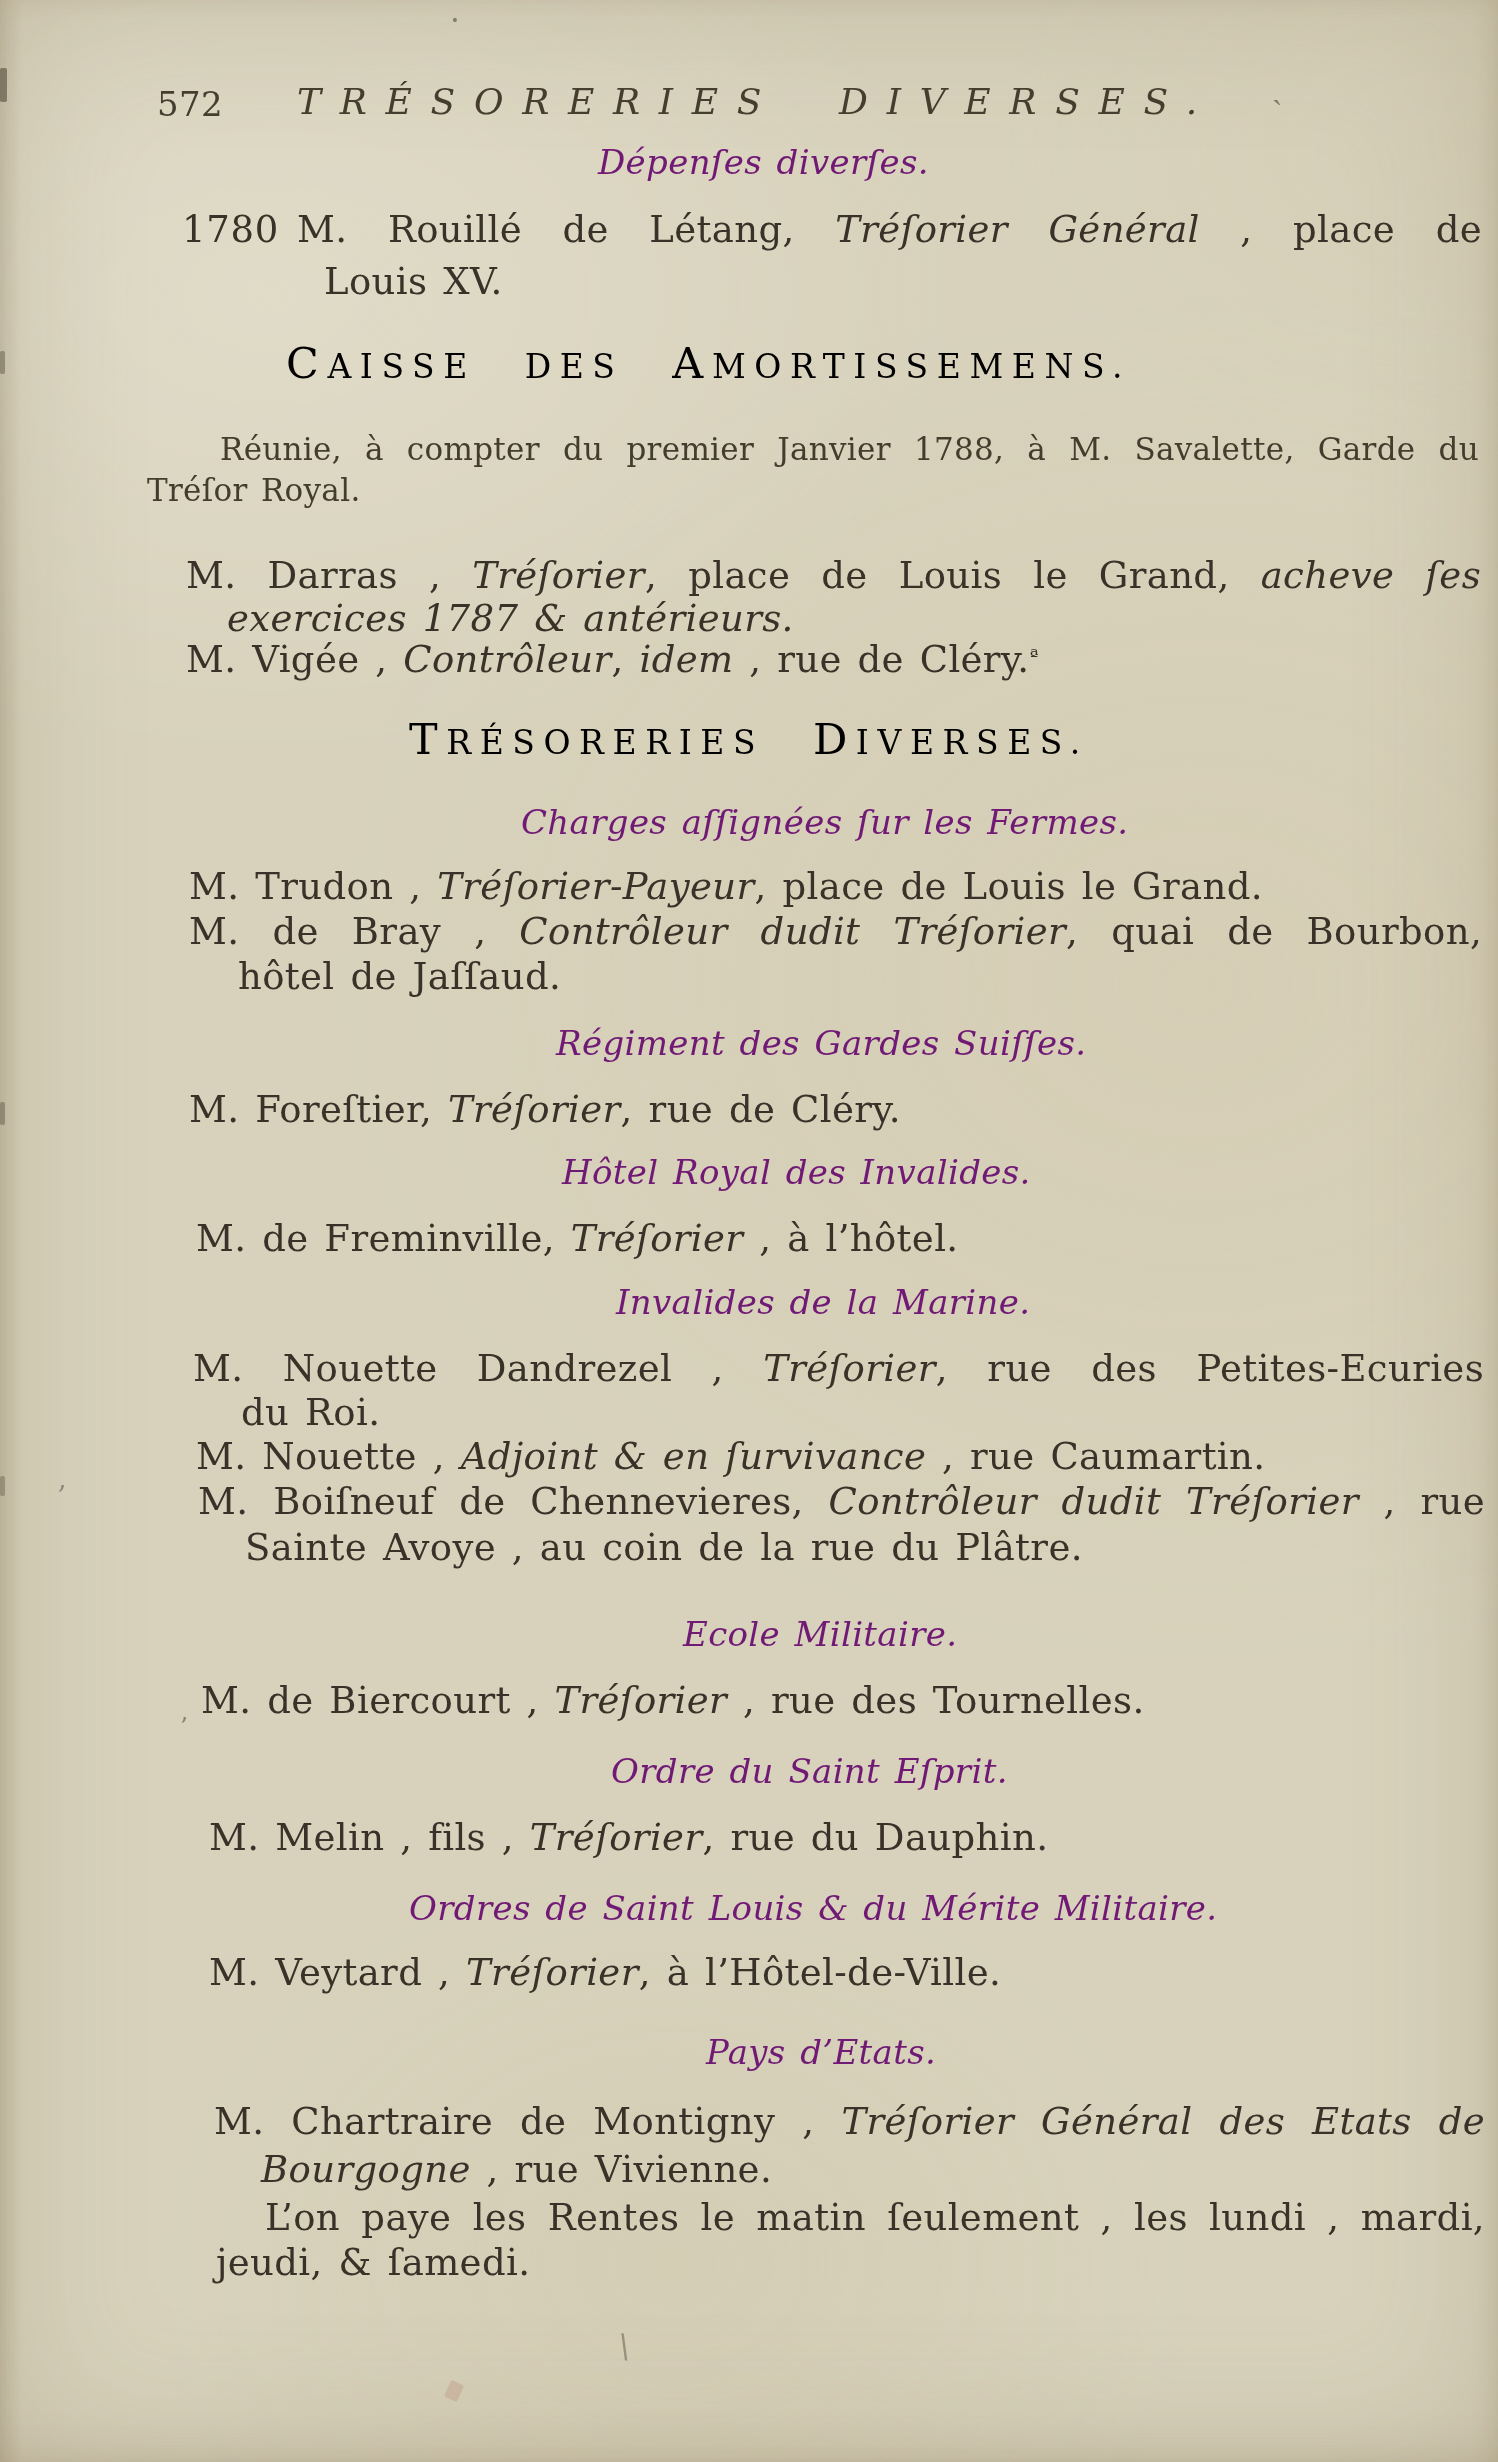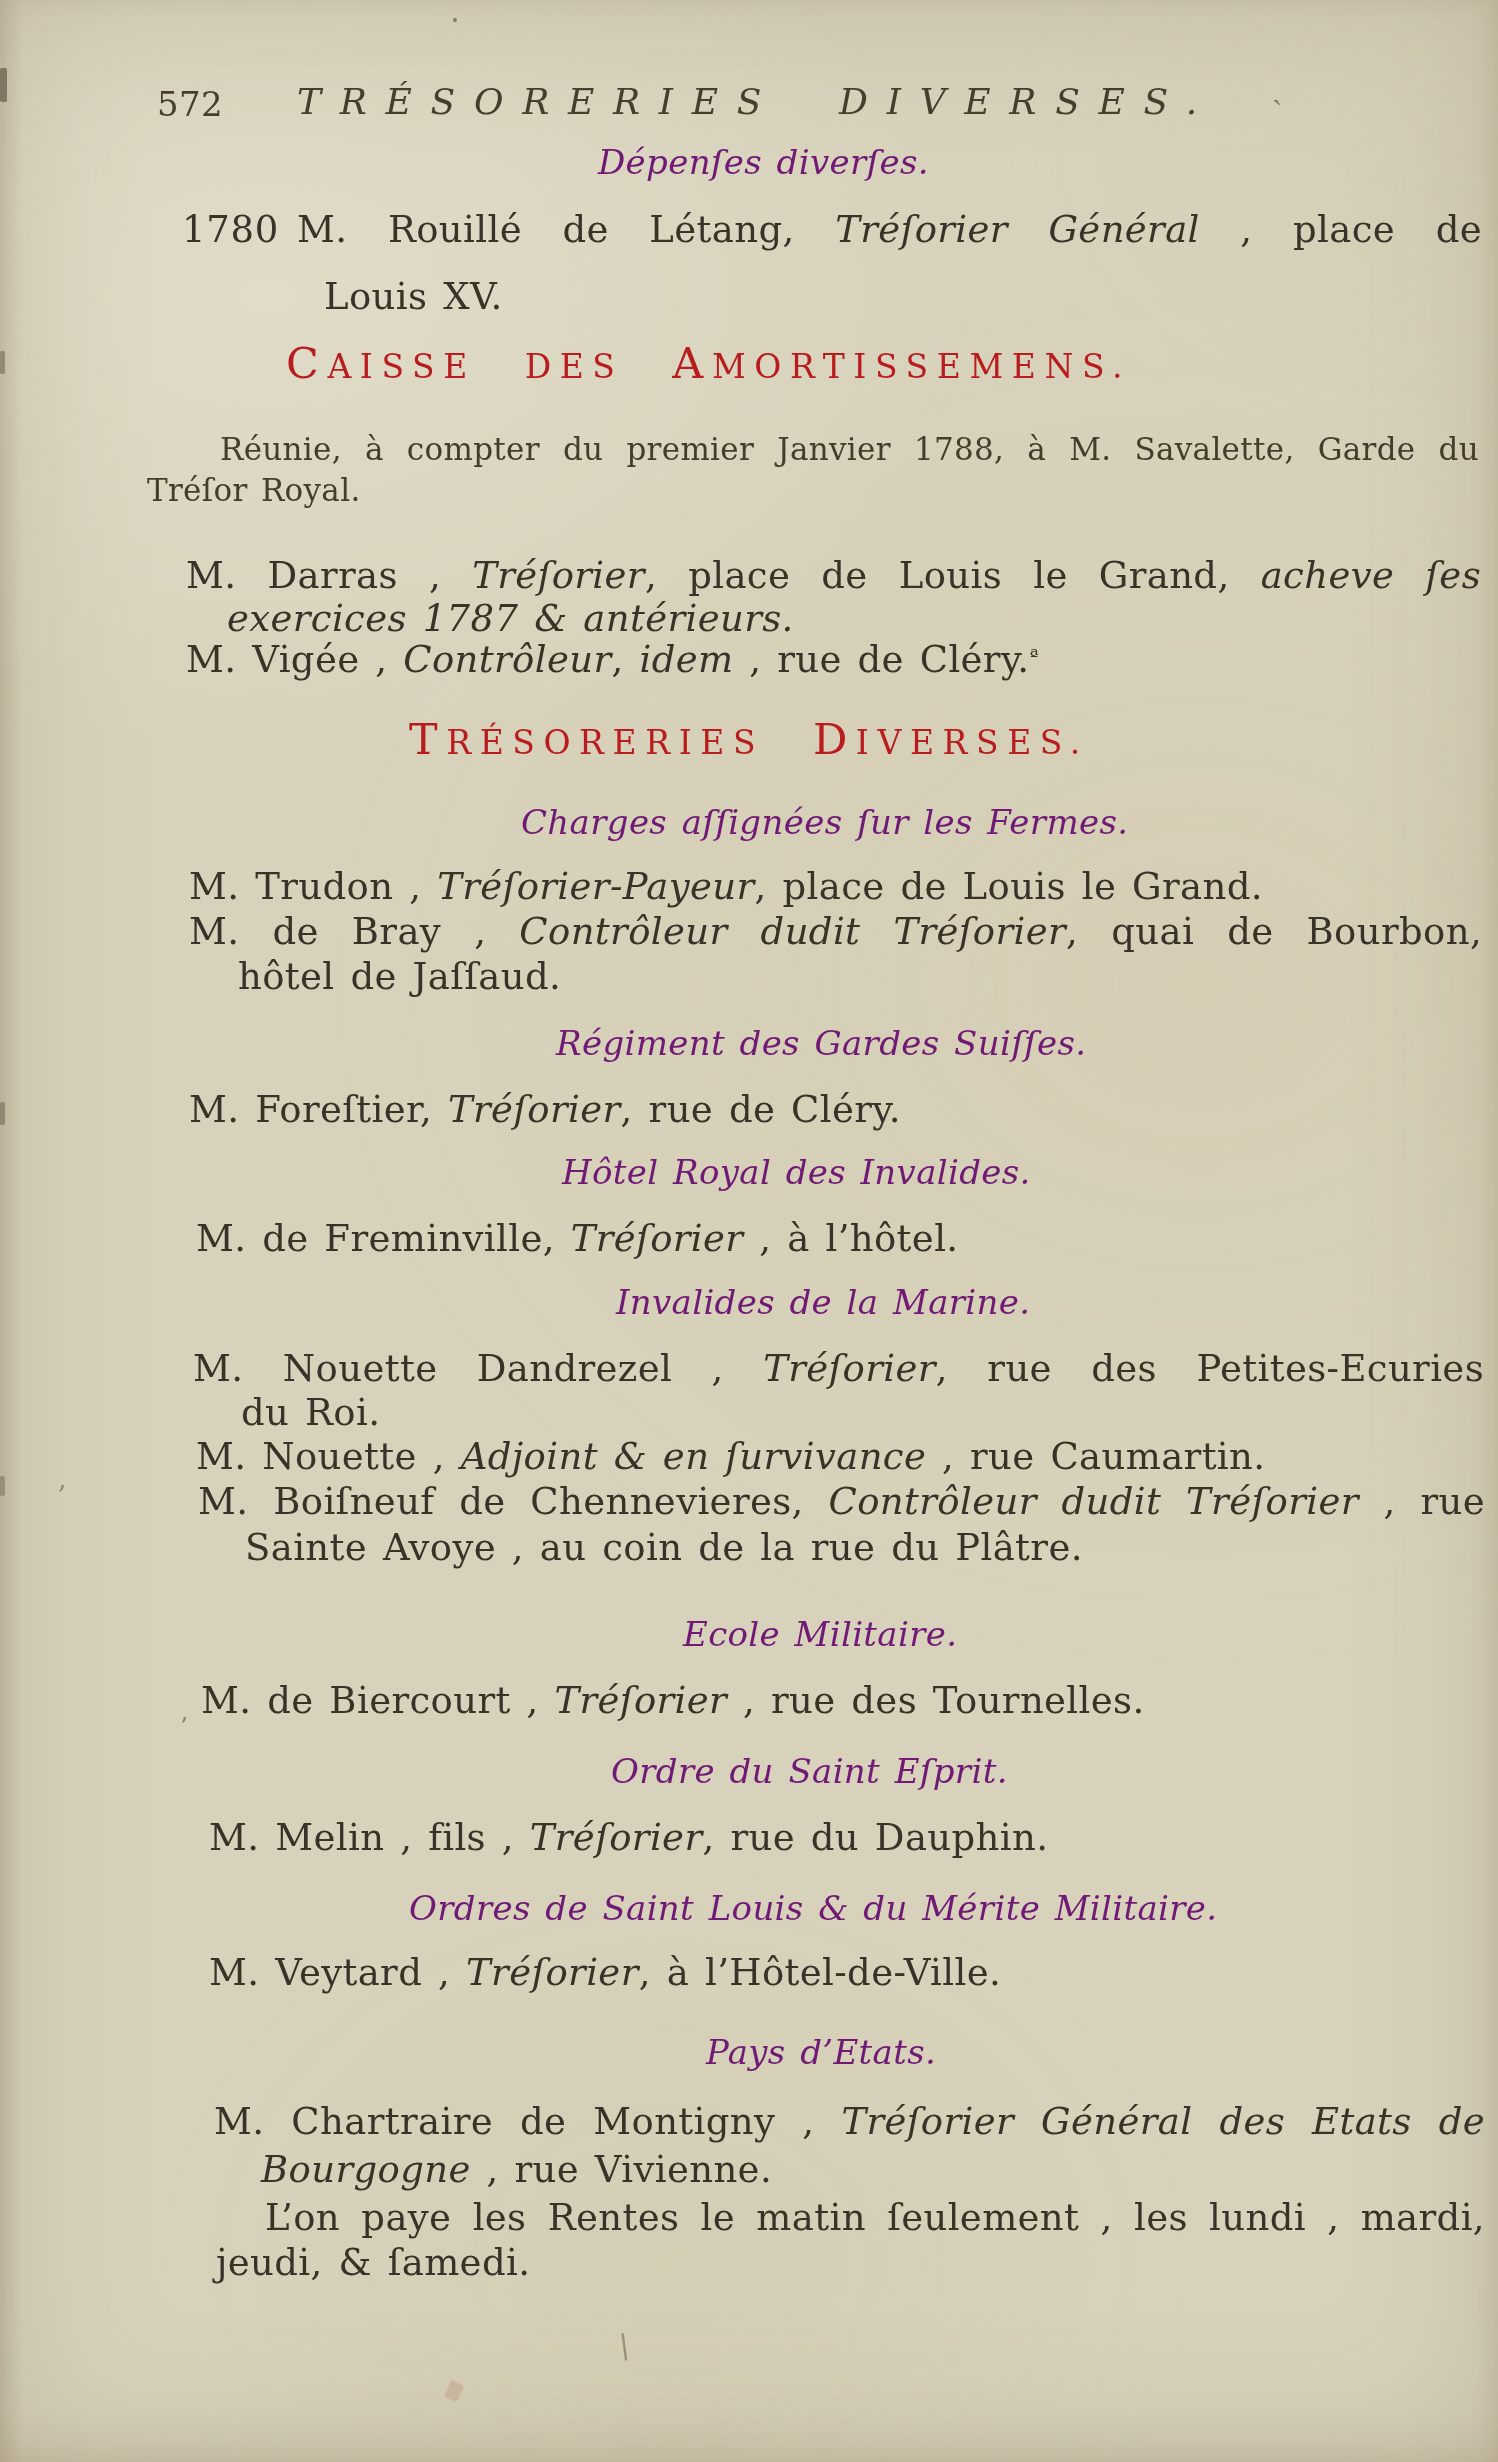--- a/index.html
+++ b/index.html
@@ -17,40 +17,40 @@
     font-family:"DejaVu Serif","Liberation Serif",serif;
     color:var(--ink,#3a3228);
   }
   #vignette{position:absolute;inset:0;pointer-events:none;
     box-shadow:inset 0 0 153px rgba(110,90,55,.20), inset 0 0 20px rgba(110,90,55,.10);}
   .line{position:absolute;line-height:1.08;white-space:pre;letter-spacing:.01em;word-spacing:.10em;}
   .just{white-space:normal;text-align:justify;text-align-last:justify;}
   .entry{font-size:37px;}
   .small{font-size:31px;color:#453c2d;}
   .sub{font-size:34px;font-style:italic;color:#701a75;}
-  .caps{font-size:33px;letter-spacing:.26em;word-spacing:.9em;color:#b91c1c;}
+  .caps{font-size:33px;letter-spacing:.26em;word-spacing:.9em;color:#000000;}
   .hdr{font-size:36px;font-style:italic;letter-spacing:.52em;word-spacing:.8em;color:#463d2f;}
   .pnum{font-size:34px;color:#463d2f;}
   .s-i{font-style:italic;text-align:right;}
   .s-y{display:inline-block;width:115px;letter-spacing:.02em;}
   .s-L{font-size:1.3em;line-height:0;}
   .s-sup{font-size:.5em;vertical-align:.5em;letter-spacing:.02em;}
   .mark{position:absolute;line-height:1;}
   .blot{position:absolute;border-radius:1.8px;}
 </style>
 </head>
 <body>
 
 <div id="page">
   <div id="vignette"></div>
 <div class="line pnum" style="left: 157px; top: 86px;"><span class="s-r">572</span></div>
     <div class="line hdr" style="left: 297px; top: 83px;"><span class="s-r">TRÉSORERIES DIVERSES.</span></div>
     <div class="line sub" style="left: 598px; top: 144px;"><span class="s-r">Dépenſes diverſes.</span></div>
     <div class="line entry just" style="left: 182px; top: 210px; width: 1300px;"><span class="s-y">1780</span><span class="s-r">M. Rouillé de Létang, </span><span class="s-i">Tréſorier Général</span><span class="s-r"> , place de</span></div>
-    <div class="line entry" style="left: 324px; top: 277px;"><span class="s-r">Louis XV.</span></div>
+    <div class="line entry" style="left: 324px; top: 262px;"><span class="s-r">Louis XV.</span></div>
     <div class="line caps" style="left: 286px; top: 349px;"><span class="s-L">C</span><span class="s-r">AISSE DES </span><span class="s-L">A</span><span class="s-r">MORTISSEMENS.</span></div>
     <div class="line small just" style="left: 220px; top: 433px; width: 1259px;"><span class="s-r">Réunie, à compter du premier Janvier 1788, à M. Savalette, Garde du</span></div>
     <div class="line small" style="left: 147px; top: 474px; text-align: center;"><span class="s-r">Tréſor Royal.</span></div>
     <div class="line entry just" style="left: 186px; top: 556px; width: 1295px;"><span class="s-r">M. Darras , </span><span class="s-i">Tréſorier</span><span class="s-r">, place de Louis le Grand, </span><span class="s-i">acheve ſes</span></div>
     <div class="line entry" style="left: 227px; top: 599px;"><span class="s-i">exercices 1787 &amp; antérieurs.</span></div>
     <div class="line entry" style="left: 186px; top: 640px;"><span class="s-r">M. Vigée , </span><span class="s-i">Contrôleur</span><span class="s-r">, </span><span class="s-i">idem</span><span class="s-r"> , rue de Cléry.</span><span class="s-sup">ª</span></div>
     <div class="line caps" style="left: 409px; top: 725px;"><span class="s-L">T</span><span class="s-r">RÉSORERIES </span><span class="s-L">D</span><span class="s-r">IVERSES.</span></div>
     <div class="line sub" style="left: 521px; top: 804px;"><span class="s-r">Charges aſſignées ſur les Fermes.</span></div>
     <div class="line entry" style="left: 189px; top: 867px;"><span class="s-r">M. Trudon , </span><span class="s-i">Tréſorier-Payeur</span><span class="s-r">, place de Louis le Grand.</span></div>
     <div class="line entry just" style="left: 189px; top: 912px; width: 1293px;"><span class="s-r">M. de Bray , </span><span class="s-i">Contrôleur dudit Tréſorier</span><span class="s-r">, quai de Bourbon,</span></div>

